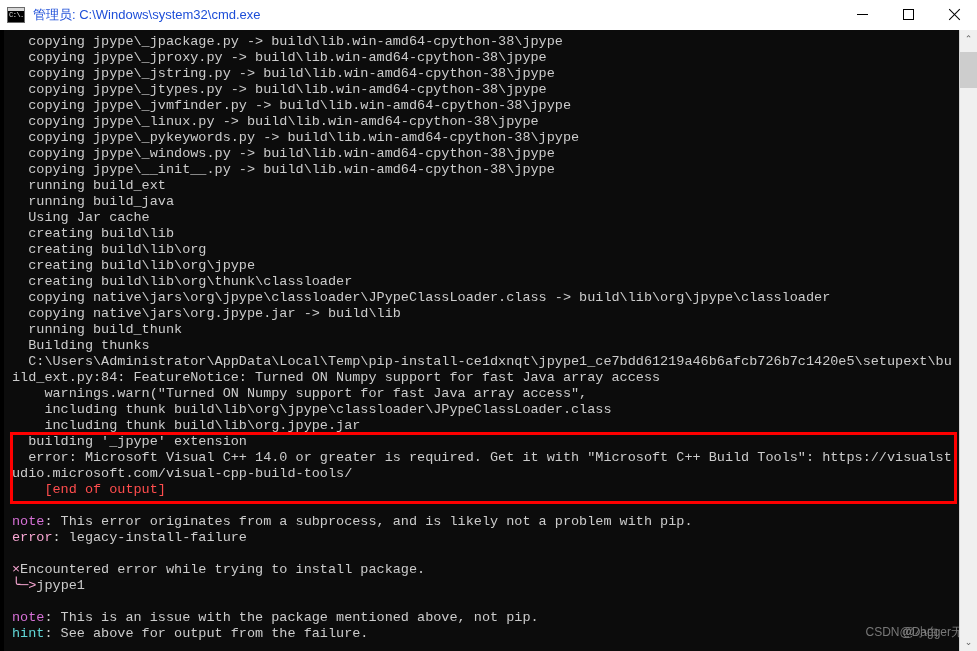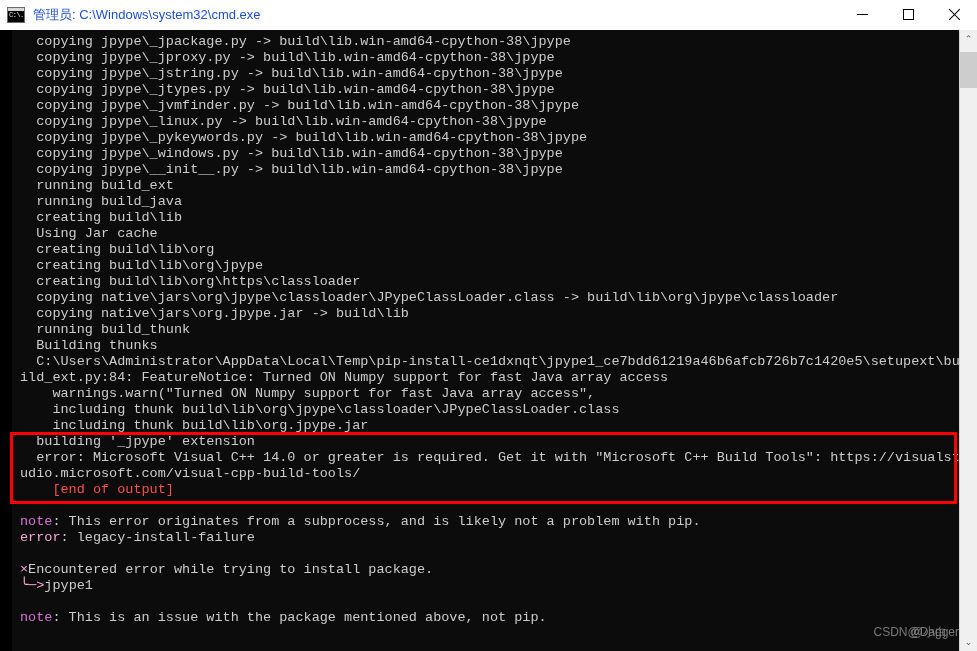--- a/index.html
+++ b/index.html
@@ -100,21 +100,21 @@
     width: 15px;
     height: 1px;
     background: #000000;
   }
   .glyph-close::before { transform: rotate(45deg); }
   .glyph-close::after  { transform: rotate(-45deg); }
 
   
   .console {
     position: absolute;
-    top: 30px; left: 12px;
+    top: 30px; left: 4px;
     width: 959px;
     height: 621px;
     background: #0c0c0c;
     overflow: hidden;
     box-sizing: border-box;
   }
   .console-inner {
     padding: 4px 0 0 0;
   }
   .line {
@@ -236,25 +236,25 @@
       <div class="line nopad">  copying jpype\_jproxy.py -&gt; build\lib.win-amd64-cpython-38\jpype</div>
       <div class="line nopad">  copying jpype\_jstring.py -&gt; build\lib.win-amd64-cpython-38\jpype</div>
       <div class="line nopad">  copying jpype\_jtypes.py -&gt; build\lib.win-amd64-cpython-38\jpype</div>
       <div class="line nopad">  copying jpype\_jvmfinder.py -&gt; build\lib.win-amd64-cpython-38\jpype</div>
       <div class="line nopad">  copying jpype\_linux.py -&gt; build\lib.win-amd64-cpython-38\jpype</div>
       <div class="line nopad">  copying jpype\_pykeywords.py -&gt; build\lib.win-amd64-cpython-38\jpype</div>
       <div class="line nopad">  copying jpype\_windows.py -&gt; build\lib.win-amd64-cpython-38\jpype</div>
       <div class="line nopad">  copying jpype\__init__.py -&gt; build\lib.win-amd64-cpython-38\jpype</div>
       <div class="line nopad">  running build_ext</div>
       <div class="line nopad">  running build_java</div>
+      <div class="line nopad">  Using Jar cache</div>
       <div class="line nopad">  creating build\lib</div>
-      <div class="line nopad">  Using Jar cache</div>
       <div class="line nopad">  creating build\lib\org</div>
       <div class="line nopad">  creating build\lib\org\jpype</div>
-      <div class="line nopad">  creating build\lib\org\https\classloader</div>
+      <div class="line nopad">  creating build\lib\org\thunk\classloader</div>
       <div class="line nopad">  copying native\jars\org\jpype\classloader\JPypeClassLoader.class -&gt; build\lib\org\jpype\classloader</div>
       <div class="line nopad">  copying native\jars\org.jpype.jar -&gt; build\lib</div>
       <div class="line nopad">  running build_thunk</div>
       <div class="line nopad">  Building thunks</div>
       <div class="line nopad">  C:\Users\Administrator\AppData\Local\Temp\pip-install-ce1dxnqt\jpype1_ce7bdd61219a46b6afcb726b7c1420e5\setupext\bu</div>
       <div class="line pad0">ild_ext.py:84: FeatureNotice: Turned ON Numpy support for fast Java array access</div>
       <div class="line nopad">    warnings.warn("Turned ON Numpy support for fast Java array access",</div>
       <div class="line nopad">    including thunk build\lib\org\jpype\classloader\JPypeClassLoader.class</div>
       <div class="line nopad">    including thunk build\lib\org.jpype.jar</div>
       <div class="line nopad">  building '_jpype' extension</div>
@@ -263,20 +263,21 @@
       <div class="line nopad brightred">    [end of output]</div>
       <div class="line nopad"> </div>
 
       <div class="line nopad"><span class="magenta">note</span><span class="white">: This error originates from a subprocess, and is likely not a problem with pip.</span></div>
       <div class="line pad0"><span class="red">error</span><span class="white">: legacy-install-failure</span></div>
       <div class="line nopad"> </div>
       <div class="line pad0"><span class="red">×</span><span class="white">Encountered error while trying to install package.</span></div>
       <div class="line pad0"><span class="red">╰─&gt;</span><span class="white">jpype1</span></div>
       <div class="line nopad"> </div>
       <div class="line pad0"><span class="magenta">note</span><span class="white">: This is an issue with the package mentioned above, not pip.</span></div>
+      <div class="line pad0"><span class="cyanb">hint</span><span class="white">: See above for output from the failure.</span></div>
     </div>
 
     <div class="watermark">
       <span>CSDN @小白</span>
       <span class="wm2">@Dagger无敌</span>
     </div>
   </div>
 
   <div class="redbox"></div>
 

